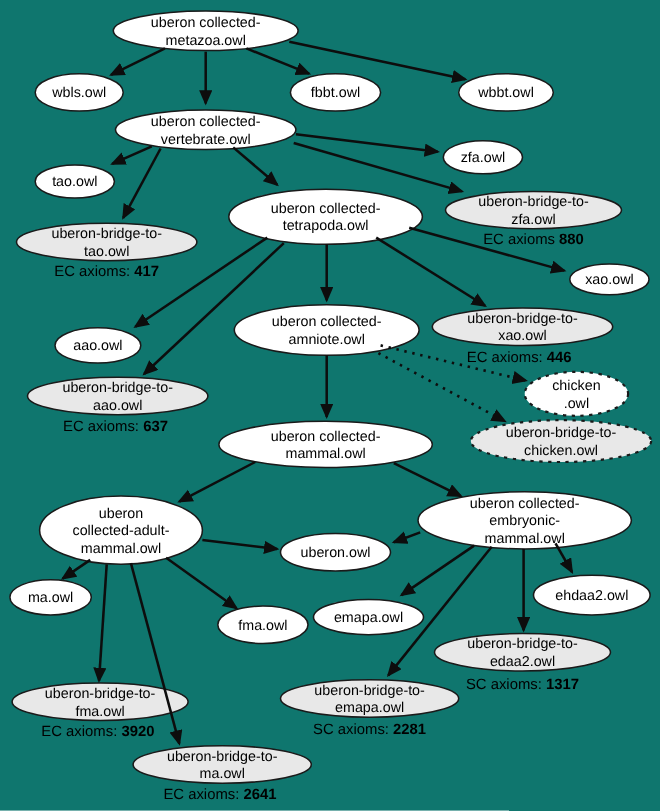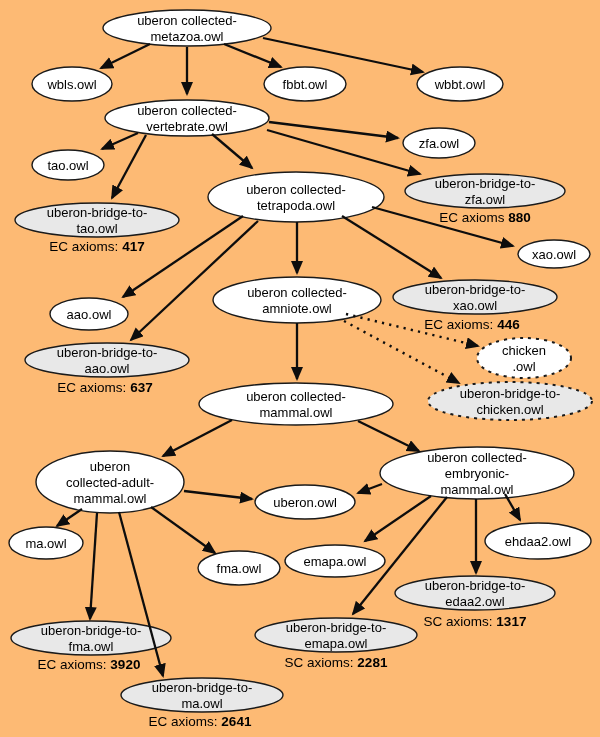--- a/index.html
+++ b/index.html
@@ -1,16 +1,16 @@
 <!DOCTYPE html>
 <html><head>
 <meta charset="utf-8">
 <style>
   html,body{margin:0;padding:0;background:#ffffff;}
-  #stage{position:relative;width:600px;height:737px;background:#fdba74;overflow:hidden;
+  #stage{position:relative;width:600px;height:737px;background:#0f766e;overflow:hidden;
          font-family:"Liberation Sans", sans-serif;}
   svg{display:block;}
   .node-ellipse{fill:#ffffff;stroke:#1a1a1a;stroke-width:1.4;}
   .node-ellipse.gray{fill:#e8e8e8;}
   .node-ellipse.dashed{stroke-width:2;stroke-dasharray:3 5;}
   .node-text{font-family:"Liberation Sans", sans-serif;font-size:13px;fill:#000;text-anchor:middle;}
   .axiom-label{font-family:"Liberation Sans", sans-serif;font-size:13.5px;fill:#000;text-anchor:middle;}
   .axiom-label .num{font-weight:bold;}
   .edge{stroke:#0d0d0d;stroke-width:2.3;fill:none;}
   .edge.dashed{stroke-width:2.4;stroke-dasharray:2.2 5.2;}

